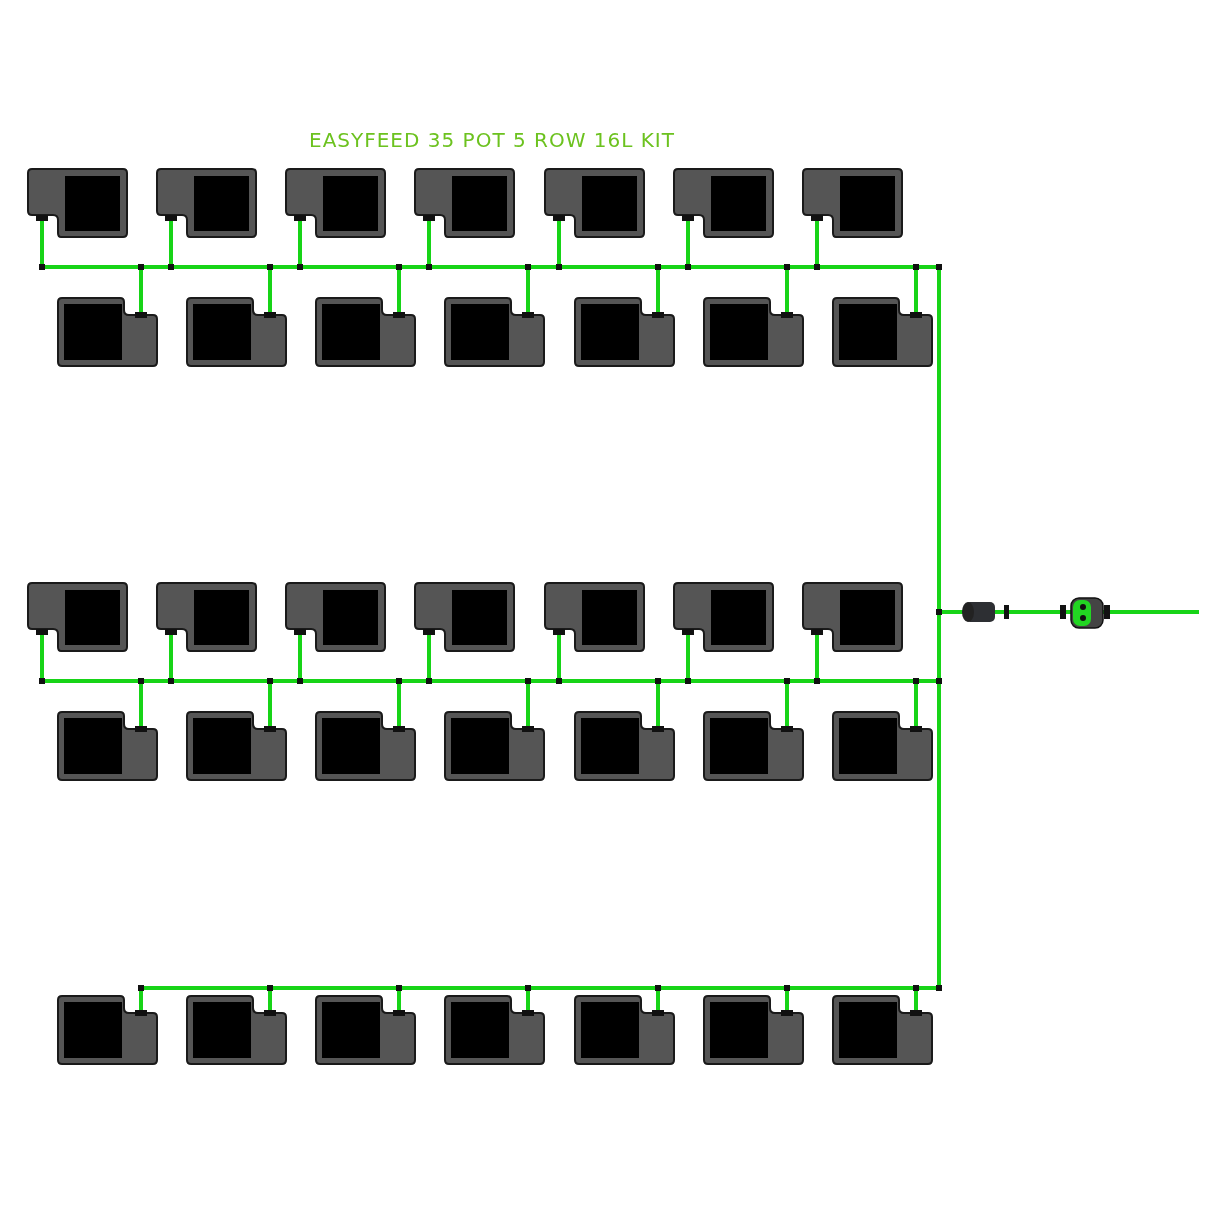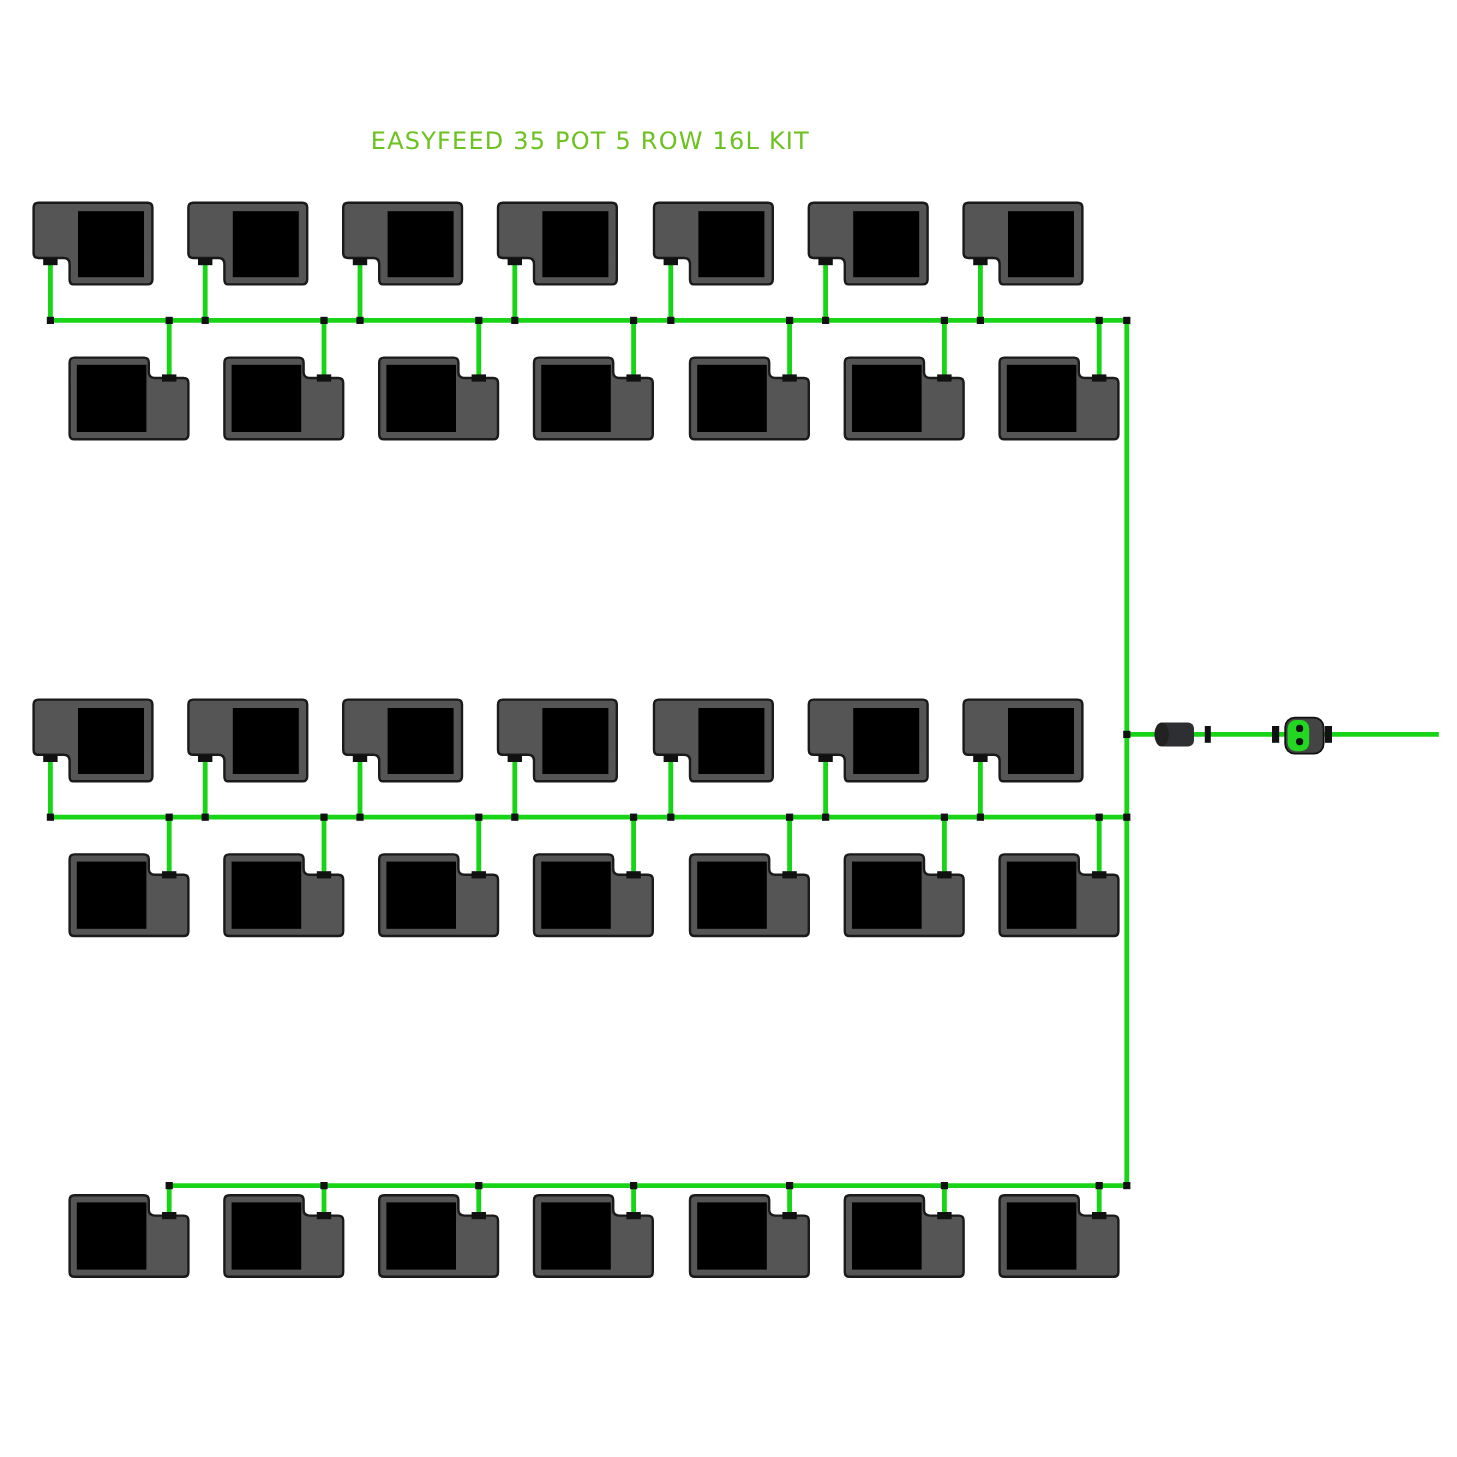--- a/index.html
+++ b/index.html
@@ -1,18 +1,18 @@
 <!DOCTYPE html>
 <html><head>
 <meta charset="utf-8">
 <style>
   html, body { margin:0; padding:0; background:#ffffff; }
   body { width:1214px; height:1214px; position:relative; overflow:hidden; font-family:"DejaVu Sans", sans-serif; }
   #title {
-    position:absolute; left:0; width:984px; top:105px; text-align:center;
+    position:absolute; left:0; width:984px; top:128px; text-align:center;
     font-family:"DejaVu Sans", sans-serif; font-size:20px; letter-spacing:1px;
     font-weight:normal;
   }
   svg#diagram { position:absolute; left:0; top:0; }
 </style>
 </head>
 <body>
 
 <div id="title" style="color: rgb(108, 194, 31);">EASYFEED 35 POT 5 ROW 16L KIT</div>
 

